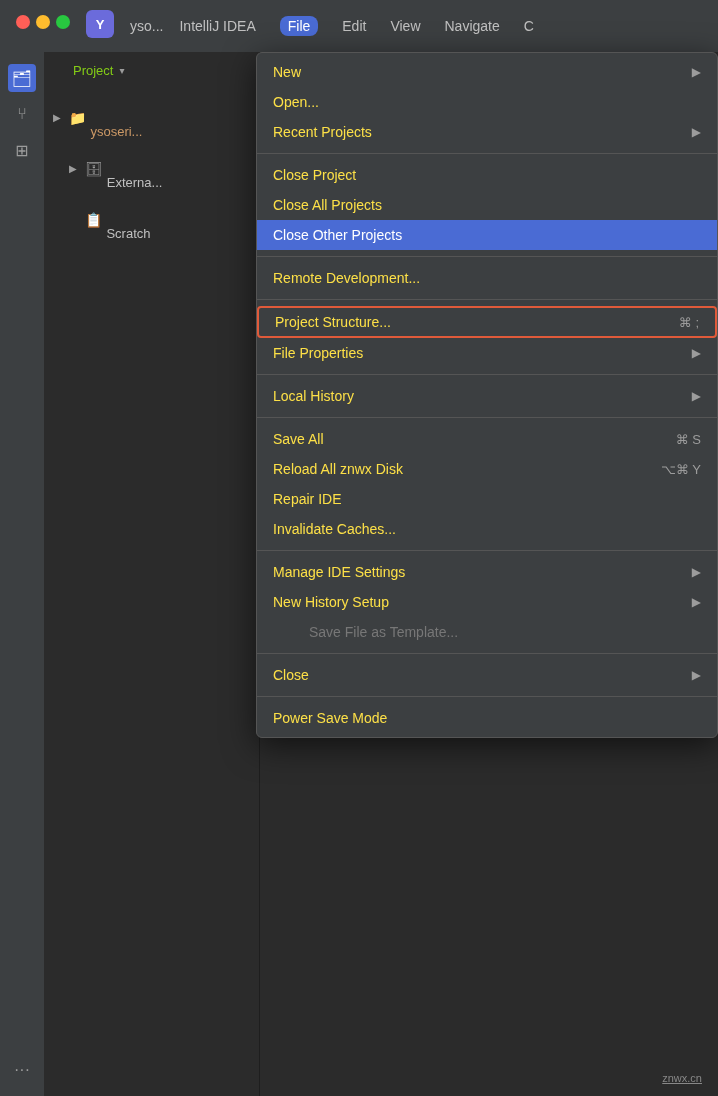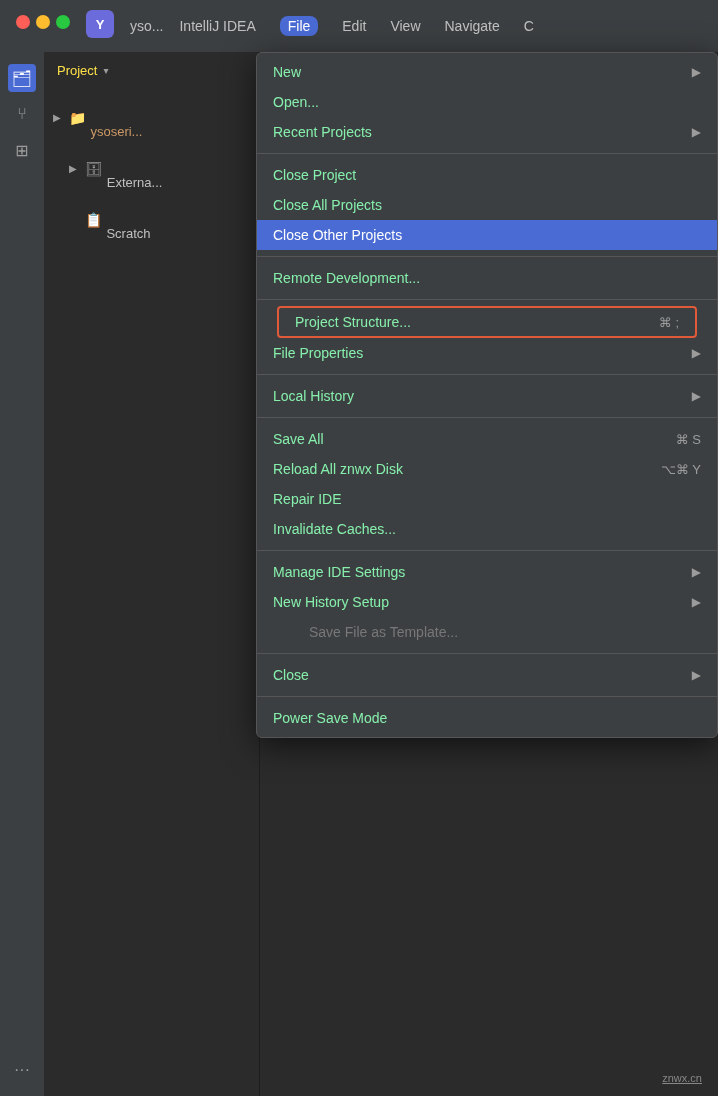--- a/index.html
+++ b/index.html
@@ -117,22 +117,23 @@
     .project-header {
       height: 36px;
       display: flex;
       align-items: center;
       padding: 0 12px;
       gap: 6px;
       background: #2b2b2b;
     }
 
     .project-title {
-      color: #fde047;
+      color: #84cc16;
       font-size: 13px;
+      margin-left: 16px;
     }
 
     .chevron-icon {
       color: #9c9c9c;
       font-size: 10px;
     }
 
     .project-tree {
       padding: 4px 0;
     }
@@ -199,25 +200,25 @@
     }
 
     .menu-row.close-other {
       background: #4a6bd4;
     }
 
     .menu-row.project-structure {
       border: 2px solid #e05a3a;
       border-radius: 4px;
       background: transparent;
-      margin: 0 20px;
+      margin: 0 0;
     }
 
     .menu-label {
-      color: #86efac;
+      color: #fde047;
       font-size: 14px;
     }
 
     .menu-label.disabled {
       color: #777;
       margin-left: 36px;
     }
 
     .menu-shortcut {
       color: #9c9c9c;

